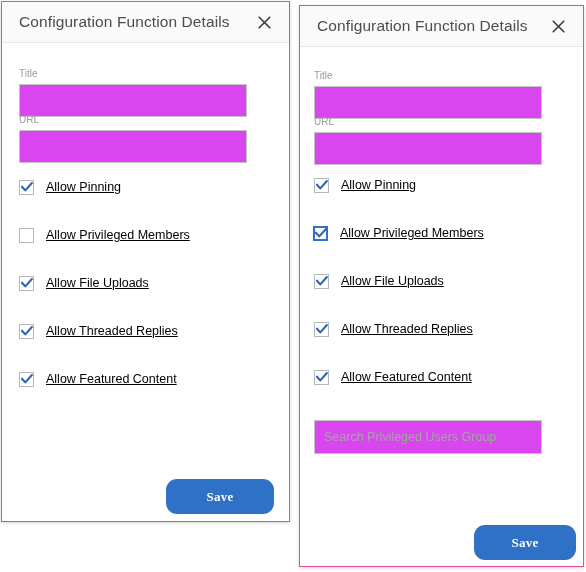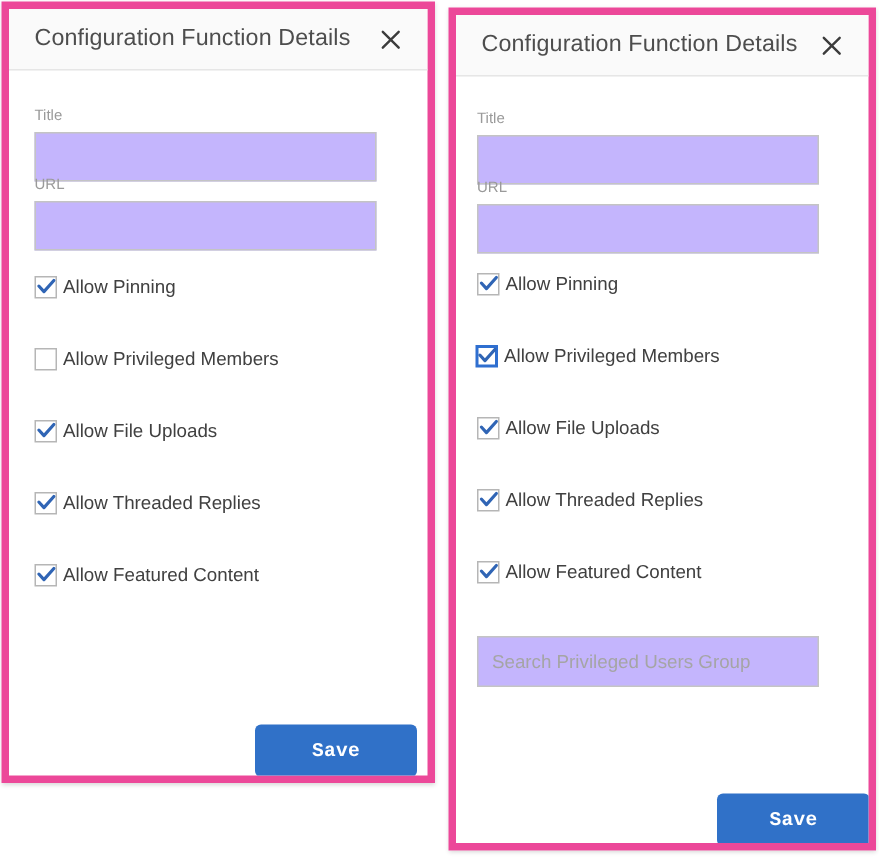--- a/index.html
+++ b/index.html
@@ -18,21 +18,21 @@
   .stage {
     position: absolute;
     inset: 0;
     background: #ffffff;
   }
 
   
   .panel {
     position: absolute;
     background: #ffffff;
-    border: 5px solid #ec4899;
+    border: 1px solid #ec4899;
     box-shadow: 0 1px 3px rgba(0,0,0,0.16);
     box-sizing: border-box;
     overflow: hidden;
   }
 
   .panel-left {
     left: 1px;
     top: 1px;
     width: 289px;
     height: 521px;
@@ -90,21 +90,21 @@
     font-size: 10px;
     color: #9a9a9a;
     line-height: 15px;
     margin-bottom: 3px;
   }
   .text-input {
     width: 100%;
     height: 33px;
     box-sizing: border-box;
     border: 1px solid #c4c4c4;
-    background: #c4b5fd;
+    background: #d946ef;
     border-radius: 0;
     font-family: "Liberation Sans", sans-serif;
     font-size: 12.5px;
     color: #3f3f3f;
     padding: 0 9px;
     outline: none;
   }
   .text-input::placeholder { color: #a5a5a5; }
 
   
@@ -126,36 +126,37 @@
   .cbox.focused {
     border: 2px solid #2f6fd0;
   }
   .cbox svg {
     position: absolute;
     left: 50%;
     top: 50%;
     transform: translate(-50%, -50%);
   }
   .cbox-label {
-    margin-left: 4px;
+    margin-left: 12px;
     font-size: 12.5px;
-    color: #404040;
+    color: #000000;
     white-space: nowrap;
+    text-decoration: underline;
   }
 
   
   .save-btn {
     position: absolute;
     height: 35px;
     min-width: 100px;
     background: #3071c8;
     color: #ffffff;
     border: none;
-    border-radius: 4px;
-    font-family: Liberation Mono, monospace;
+    border-radius: 11px;
+    font-family: Liberation Serif, serif;
     font-size: 13px;
     font-weight: bold;
     cursor: pointer;
     letter-spacing: 0.2px;
   }
 
   
   .panel-left .field-title { position: absolute; left: 17px; top: 12px; width: 228px; }
   .panel-left .field-url   { position: absolute; left: 17px; top: 58px; width: 228px; }
   .panel-left .cb-0 { position: absolute; left: 17px; top: 135px; }

